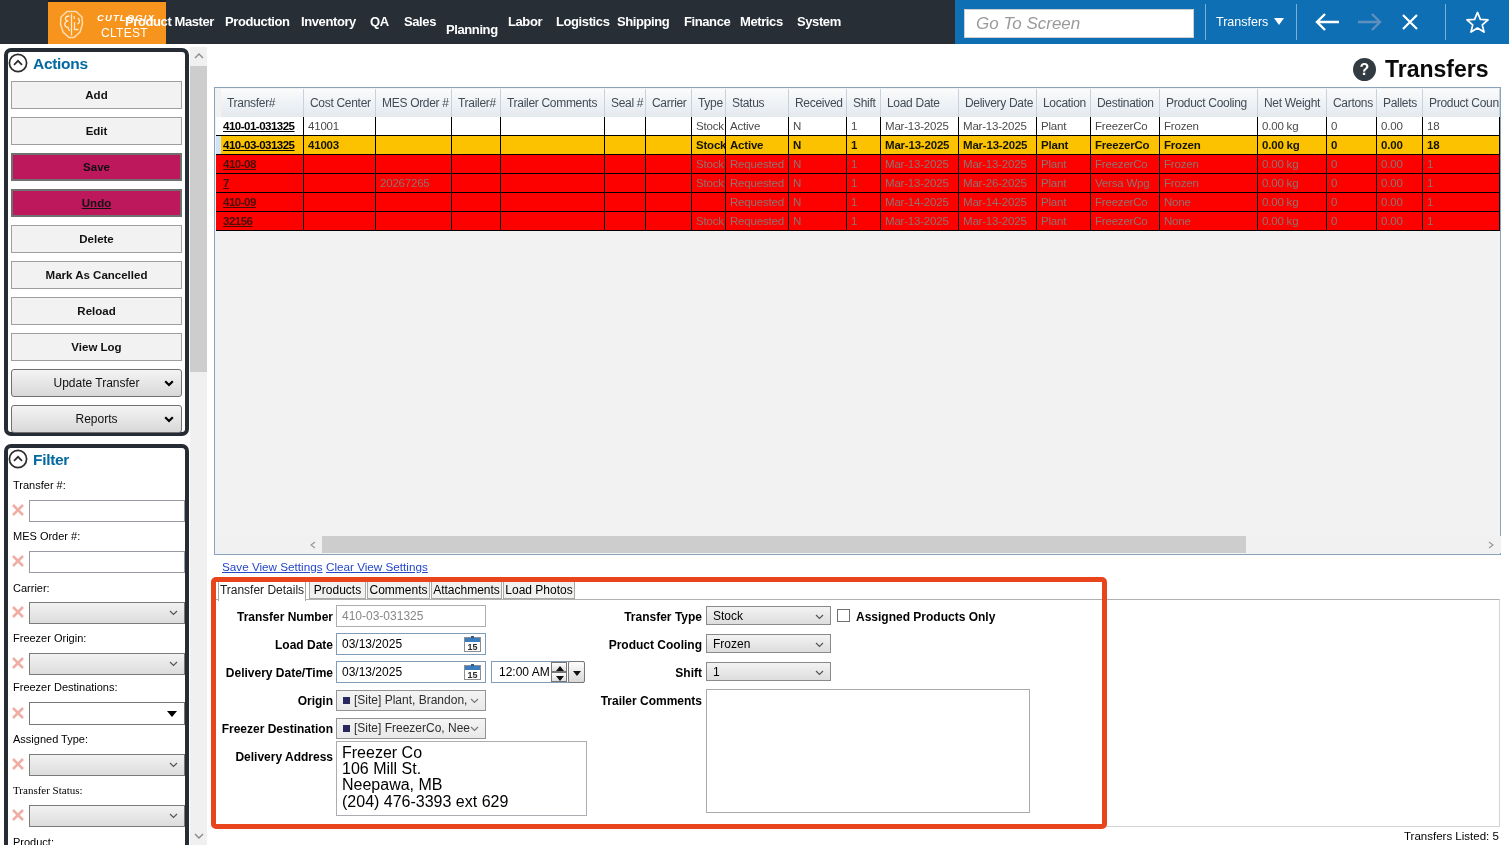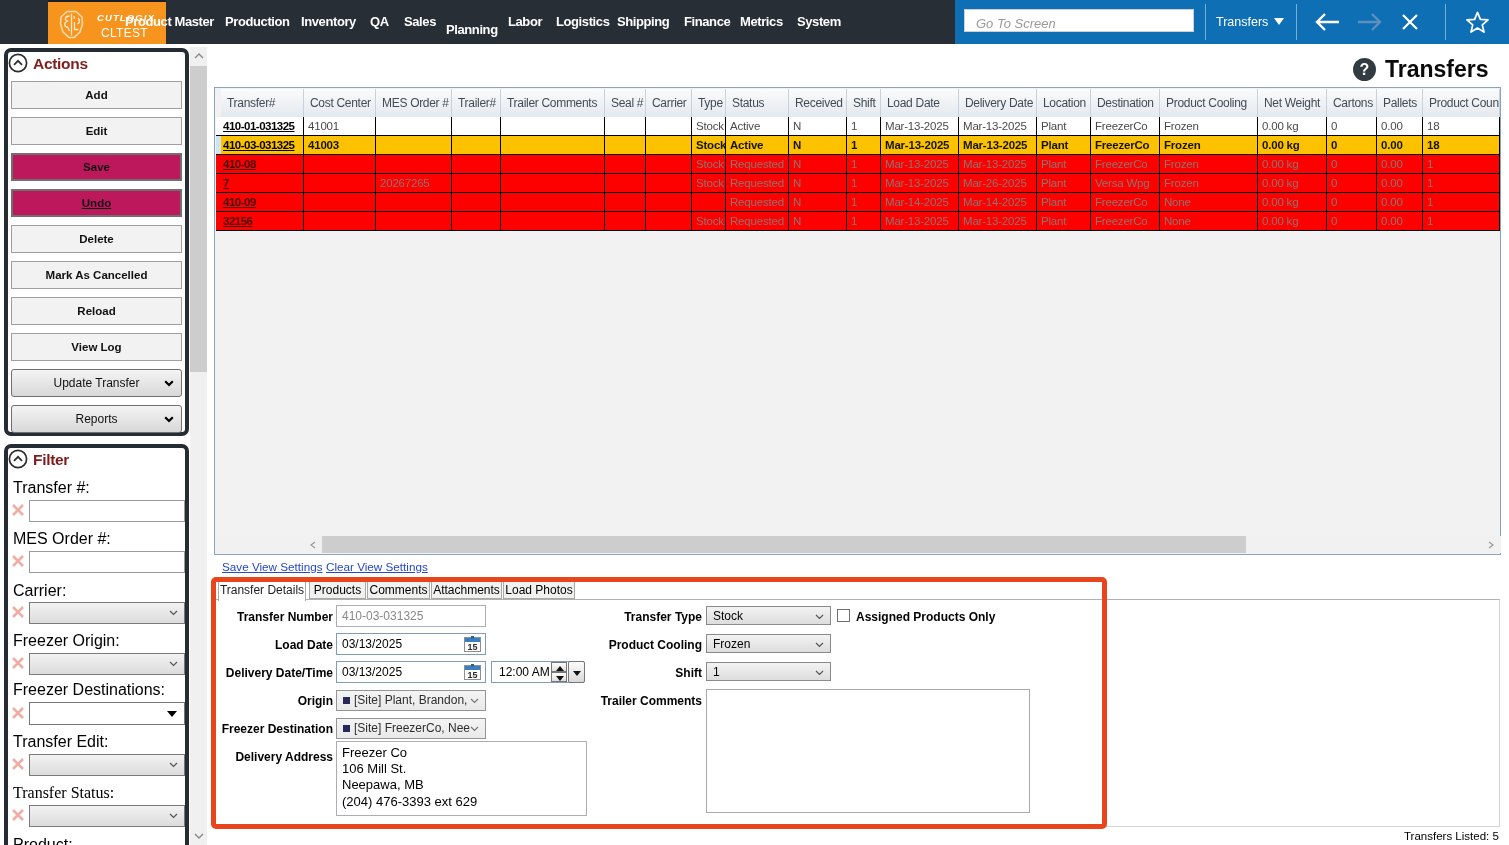--- a/index.html
+++ b/index.html
@@ -8,32 +8,32 @@
   .abs { position:absolute; }
 
   
   #nav { position:absolute; left:0; top:0; width:1509px; height:44px; background:#272e36; }
   #logo { position:absolute; left:0; top:0; width:118px; height:44px; background:#f7941d; border-top:2px solid #1b2127;margin-left:48px; }
   #logo svg { position:absolute; left:11px; top:8px; }
   #logo .l1 { position:absolute; left:49px; top:10px; color:#fff; font-size:9.5px; font-weight:bold; font-style:italic; letter-spacing:1.1px; }
   #logo .l2 { position:absolute; left:53px; top:24px; color:#fff; font-size:12px; letter-spacing:0.3px; }
   .menu { position:absolute; top:0; height:44px; line-height:44px; color:#fff; font-size:13px; font-weight:bold; letter-spacing:-0.4px; }
   #bluebar { position:absolute; left:955px; top:0; width:554px; height:44px; background:#0f6fb5; }
-  #goto { position:absolute; left:964px; top:9px; width:230px; height:23px; background:#fff; border:1px solid #d0d0d0; color:#9a9a9a; font-style:italic; font-size:13px; padding-left:11px; line-height:27px; }
+  #goto { position:absolute; left:964px; top:9px; width:230px; height:29px; background:#fff; border:1px solid #d0d0d0; color:#9a9a9a; font-style:italic; font-size:17px; padding-left:11px; line-height:27px; }
   .vsep { position:absolute; top:4px; height:36px; width:1px; background:rgba(255,255,255,0.45); }
   #transfers-dd { position:absolute; left:1216px; top:0; height:44px; line-height:44px; color:#fff; font-size:12.5px; }
 
   
   .panel { position:absolute; left:4px; width:185px; background:#fff; border:4px solid #252c33; border-radius:7px; }
-  .ptitle { position:absolute; left:5px; font-size:15.5px; font-weight:bold; color:#7f1d1d; letter-spacing:-0.3px; }
+  .ptitle { position:absolute; left:5px; font-size:15.5px; font-weight:bold; color:#0369a1; letter-spacing:-0.3px; }
   .pbtn { position:absolute; left:11px; width:171px; height:28px; background:#f2f2f2; border:1px solid #9f9f9f; font-size:11.5px; font-weight:bold; color:#111; text-align:center; line-height:26px; }
   .pbtn.gray { background:#be185d; border:2px solid #707070; line-height:24px; }
   .pbtn.drop { background:linear-gradient(#f4f4f4,#d8d8d8); border:1px solid #707070; border-radius:3px; font-weight:normal; font-size:12px; }
   .drop .car { position:absolute; right:7px; top:10px; width:10px; height:7px; }
-  .flabel { position:absolute; left:13px; font-size:16px; color:#000; }
+  .flabel { position:absolute; left:13px; font-size:11px; color:#000; }
   .fx { position:absolute; left:11px; width:14px; height:14px; }
   .finput { position:absolute; left:29px; width:156px; height:22px; background:#fff; border:1px solid #9a9aa2; }
   .fselect { position:absolute; left:29px; width:156px; height:22px; background:linear-gradient(#f2f2f2,#dcdcdc); border:1px solid #7a7a7a; }
   .fselect .ch { position:absolute; right:6px; top:7px; }
 
   
   #vscroll { position:absolute; left:190px; top:47px; width:17px; height:798px; background:#f0f0f0; }
   #vthumb { position:absolute; left:0px; top:19px; width:17px; height:306px; background:#cdcdcd; }
 
   
@@ -177,21 +177,21 @@
       <path d="M1 1 L4.5 4.5 L8 1" stroke="#555" stroke-width="1.2" fill="none"></path>
     </svg>
   </div>
 <div class="flabel" style="top:681px;">Freezer Destinations:</div>
 <svg class="fx" style="top:706px;" viewBox="0 0 14 14">
     <path d="M2 2 L12 12 M12 2 L2 12" stroke="#f0ada4" stroke-width="2.6"></path>
   </svg>
 <div class="finput" style="top:702px; height:23px; border:1px solid #777;">
     <span class="abs" style="right:7px; top:8px; width:0; height:0; border-left:5px solid transparent; border-right:5px solid transparent; border-top:6px solid #000;"></span>
   </div>
-<div class="flabel" style="top:733px;">Transfer Edit:</div>
+<div class="flabel" style="top:733px;">Assigned Type:</div>
 <svg class="fx" style="top:757px;" viewBox="0 0 14 14">
     <path d="M2 2 L12 12 M12 2 L2 12" stroke="#f0ada4" stroke-width="2.6"></path>
   </svg>
 <div class="fselect" style="top:754px;">
     <svg class="ch" width="9" height="6" viewBox="0 0 9 6">
       <path d="M1 1 L4.5 4.5 L8 1" stroke="#555" stroke-width="1.2" fill="none"></path>
     </svg>
   </div>
 <div class="flabel" style="top:784px;font-family:Liberation Serif, serif;">Transfer Status:</div>
 <svg class="fx" style="top:808px;" viewBox="0 0 14 14">
@@ -426,21 +426,21 @@
   </div>
 <div class="blabel" style="left:180px; top:694px; width:153px;">Origin</div>
 <div class="combo" style="left:336px; top:690px; width:150px; height:21px; line-height:19px;"><span style="display:inline-block;width:7px;height:7px;background:#28285e;margin:0 4px 0 6px;"></span>[Site] Plant, Brandon,<svg class="chev" width="9" height="6" viewBox="0 0 9 6">
       <path d="M1 1 L4.5 4.5 L8 1" stroke="#777" stroke-width="1.2" fill="none"></path>
     </svg></div>
 <div class="blabel" style="left:180px; top:722px; width:153px;">Freezer Destination</div>
 <div class="combo" style="left:336px; top:718px; width:150px; height:21px; line-height:19px; overflow:hidden; white-space:nowrap;"><span style="display:inline-block;width:7px;height:7px;background:#28285e;margin:0 4px 0 6px;"></span>[Site] FreezerCo, Nee<svg class="chev" width="9" height="6" viewBox="0 0 9 6">
       <path d="M1 1 L4.5 4.5 L8 1" stroke="#777" stroke-width="1.2" fill="none"></path>
     </svg></div>
 <div class="blabel" style="left:180px; top:750px; width:153px;">Delivery Address</div>
-<div class="tinput" style="left:336px; top:741px; width:251px; height:75px; font-size:13px; line-height:16.2px; padding-top:3px;">Freezer Co<br>106 Mill St.<br>Neepawa, MB<br>(204) 476-3393 ext 629</div>
+<div class="tinput" style="left:336px; top:741px; width:251px; height:75px; font-size:16px; line-height:16.2px; padding-top:3px;">Freezer Co<br>106 Mill St.<br>Neepawa, MB<br>(204) 476-3393 ext 629</div>
 
 <div class="blabel" style="left:550px; top:610px; width:152px;">Transfer Type</div>
 <div class="gsel" style="left:706px; top:606px; width:125px; height:19px; line-height:18px;">Stock<svg class="chev" width="9" height="6" viewBox="0 0 9 6">
       <path d="M1 1 L4.5 4.5 L8 1" stroke="#555" stroke-width="1.2" fill="none"></path>
     </svg></div>
 <div class="blabel" style="left:550px; top:638px; width:152px;">Product Cooling</div>
 <div class="gsel" style="left:706px; top:634px; width:125px; height:19px; line-height:18px;">Frozen<svg class="chev" width="9" height="6" viewBox="0 0 9 6">
       <path d="M1 1 L4.5 4.5 L8 1" stroke="#555" stroke-width="1.2" fill="none"></path>
     </svg></div>
 <div class="blabel" style="left:550px; top:666px; width:152px;">Shift</div>

